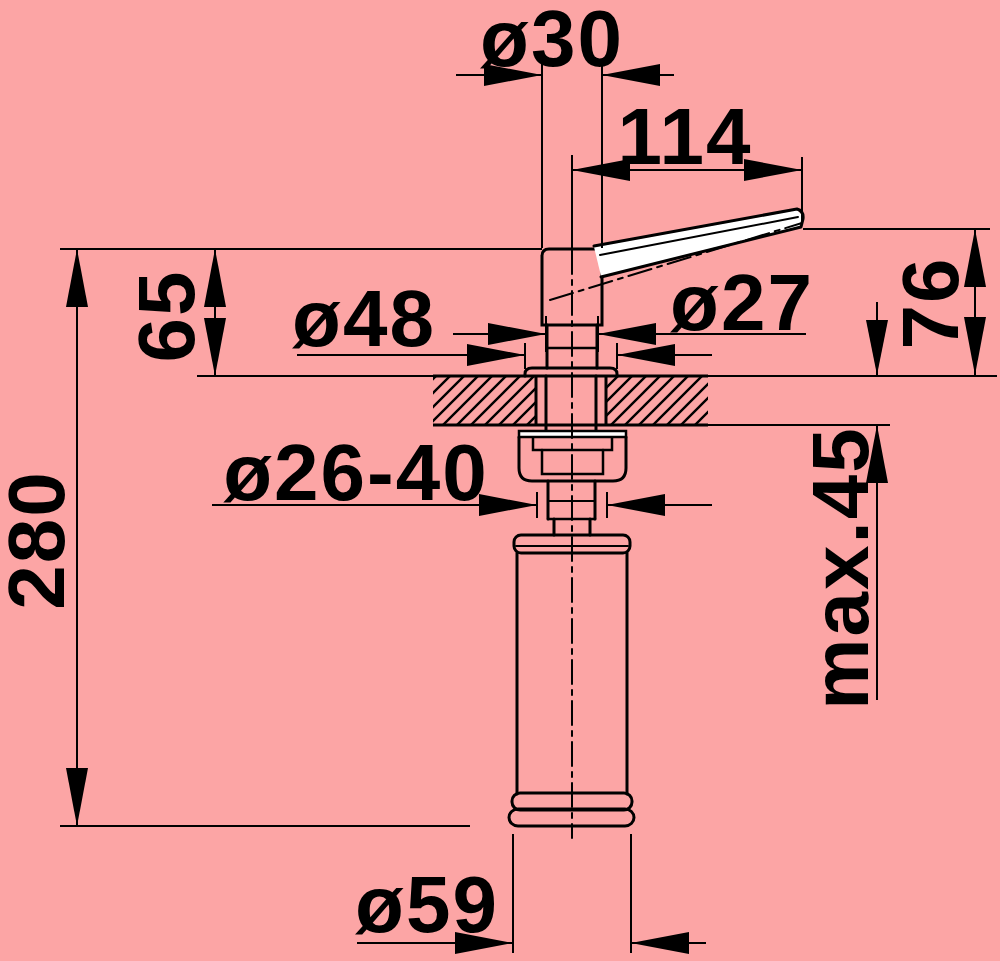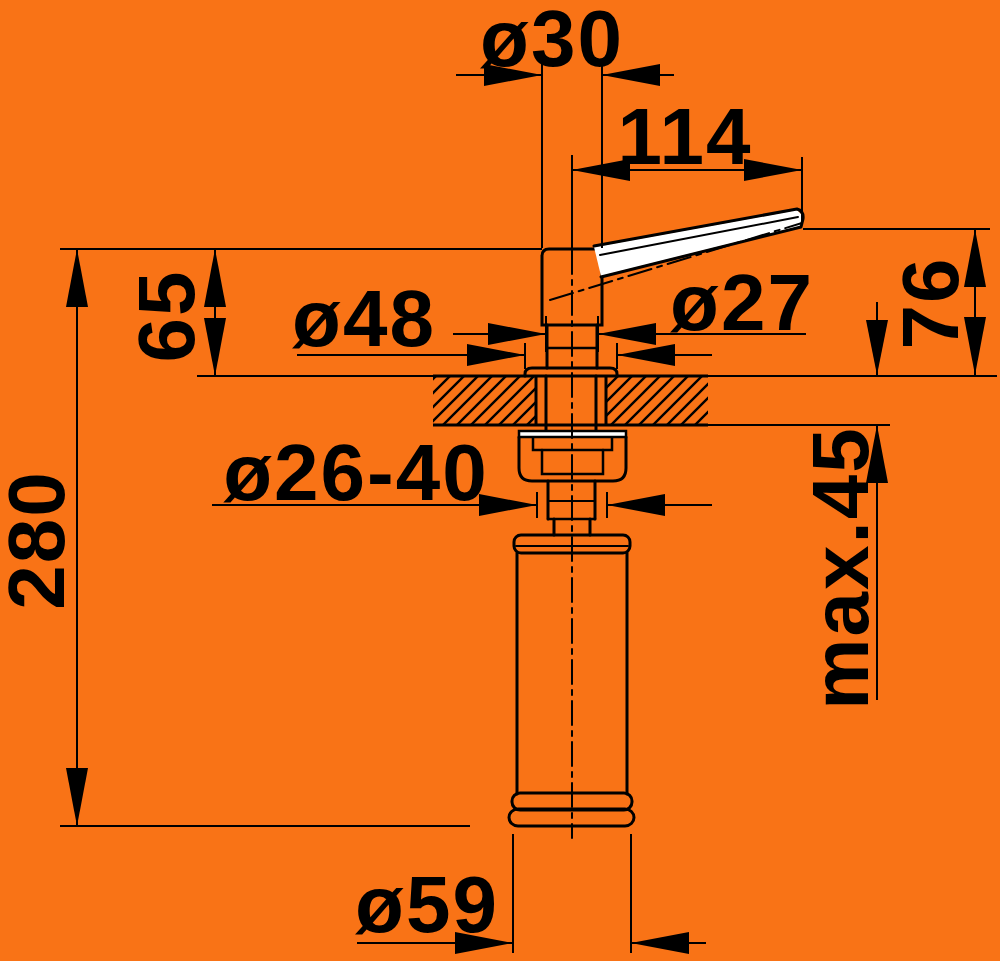--- a/index.html
+++ b/index.html
@@ -1,19 +1,19 @@
 <!DOCTYPE html>
 <html><head>
 <meta charset="utf-8">
 <style>
   html,body{margin:0;padding:0;background:#ffffff;}
   .stage{
     position:relative;
     width:1000px;height:961px;
-    background:#f97316;
+    background:#fca5a5;
     overflow:hidden;
     font-family:"Liberation Sans", sans-serif;
   }
   svg{display:block;}
   text.dim{
     font-family:"Liberation Sans","DejaVu Sans",sans-serif;
     font-weight:bold;
     font-size:80px;
     letter-spacing:2px;
     fill:#000000;

